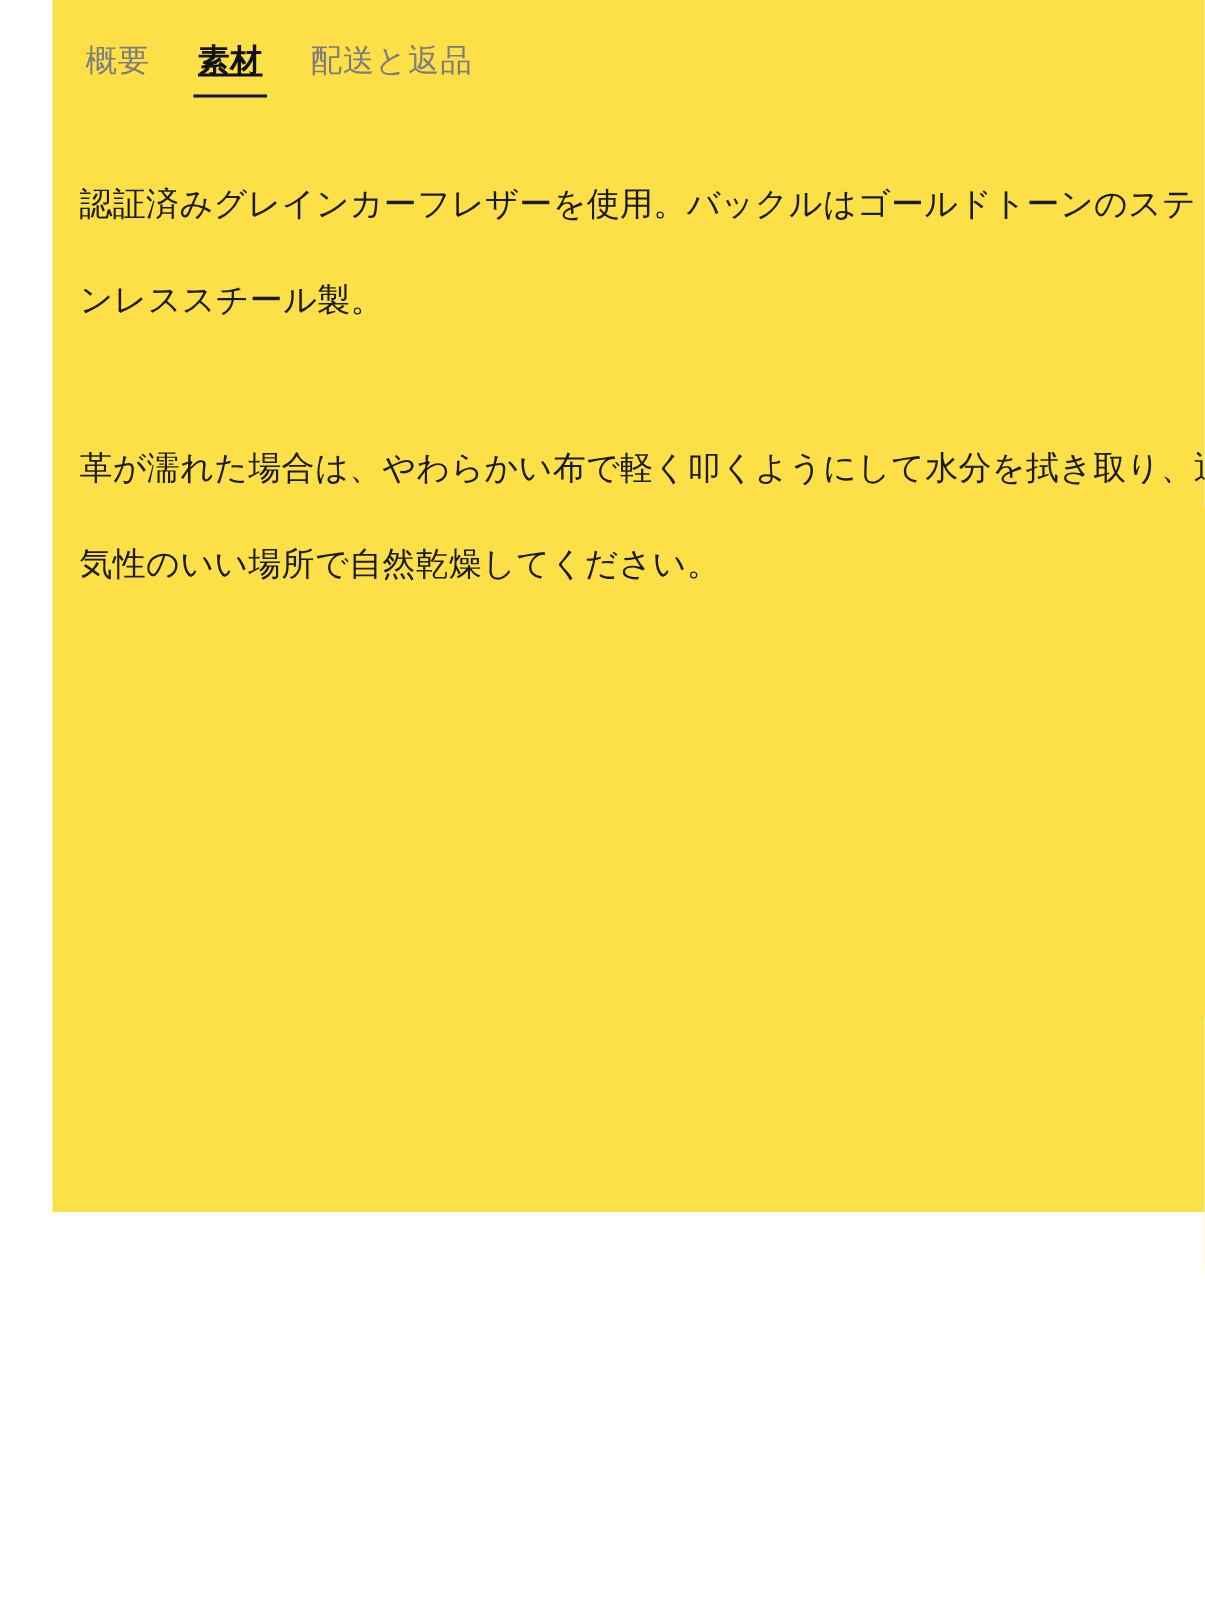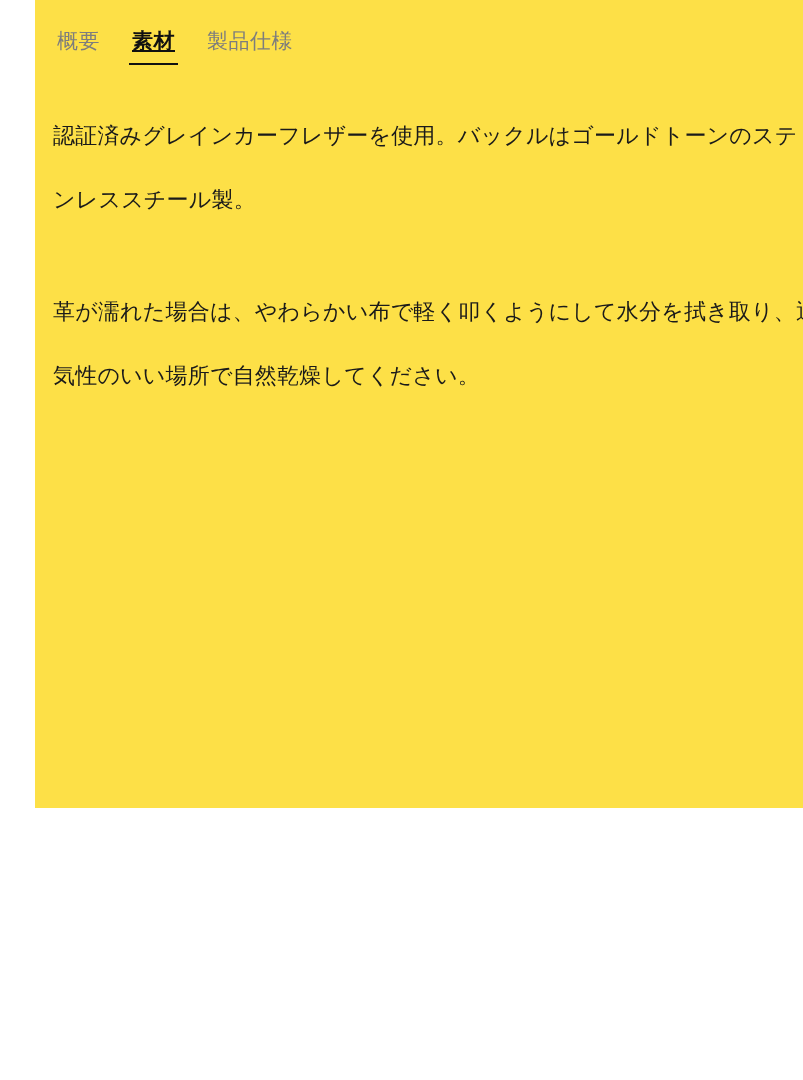--- a/index.html
+++ b/index.html
@@ -102,21 +102,21 @@
 <div class="page">
 
   <div class="tabbar">
     <div class="tab">
       <span>概要</span>
     </div>
     <div class="tab active">
       <span>素材</span>
     </div>
     <div class="tab">
-      <span>製品仕様</span>
+      <span>配送と返品</span>
     </div>
   </div>
 
   <div class="content">
     <p class="para">認証済みグレインカーフレザーを使用。バックルはゴールドトーンのステンレススチール製。</p>
     <p class="para">革が濡れた場合は、やわらかい布で軽く叩くようにして水分を拭き取り、通気性のいい場所で自然乾燥してください。</p>
   </div>
 
   <div class="scrollbar-track">
     <div class="scrollbar-thumb"></div>

